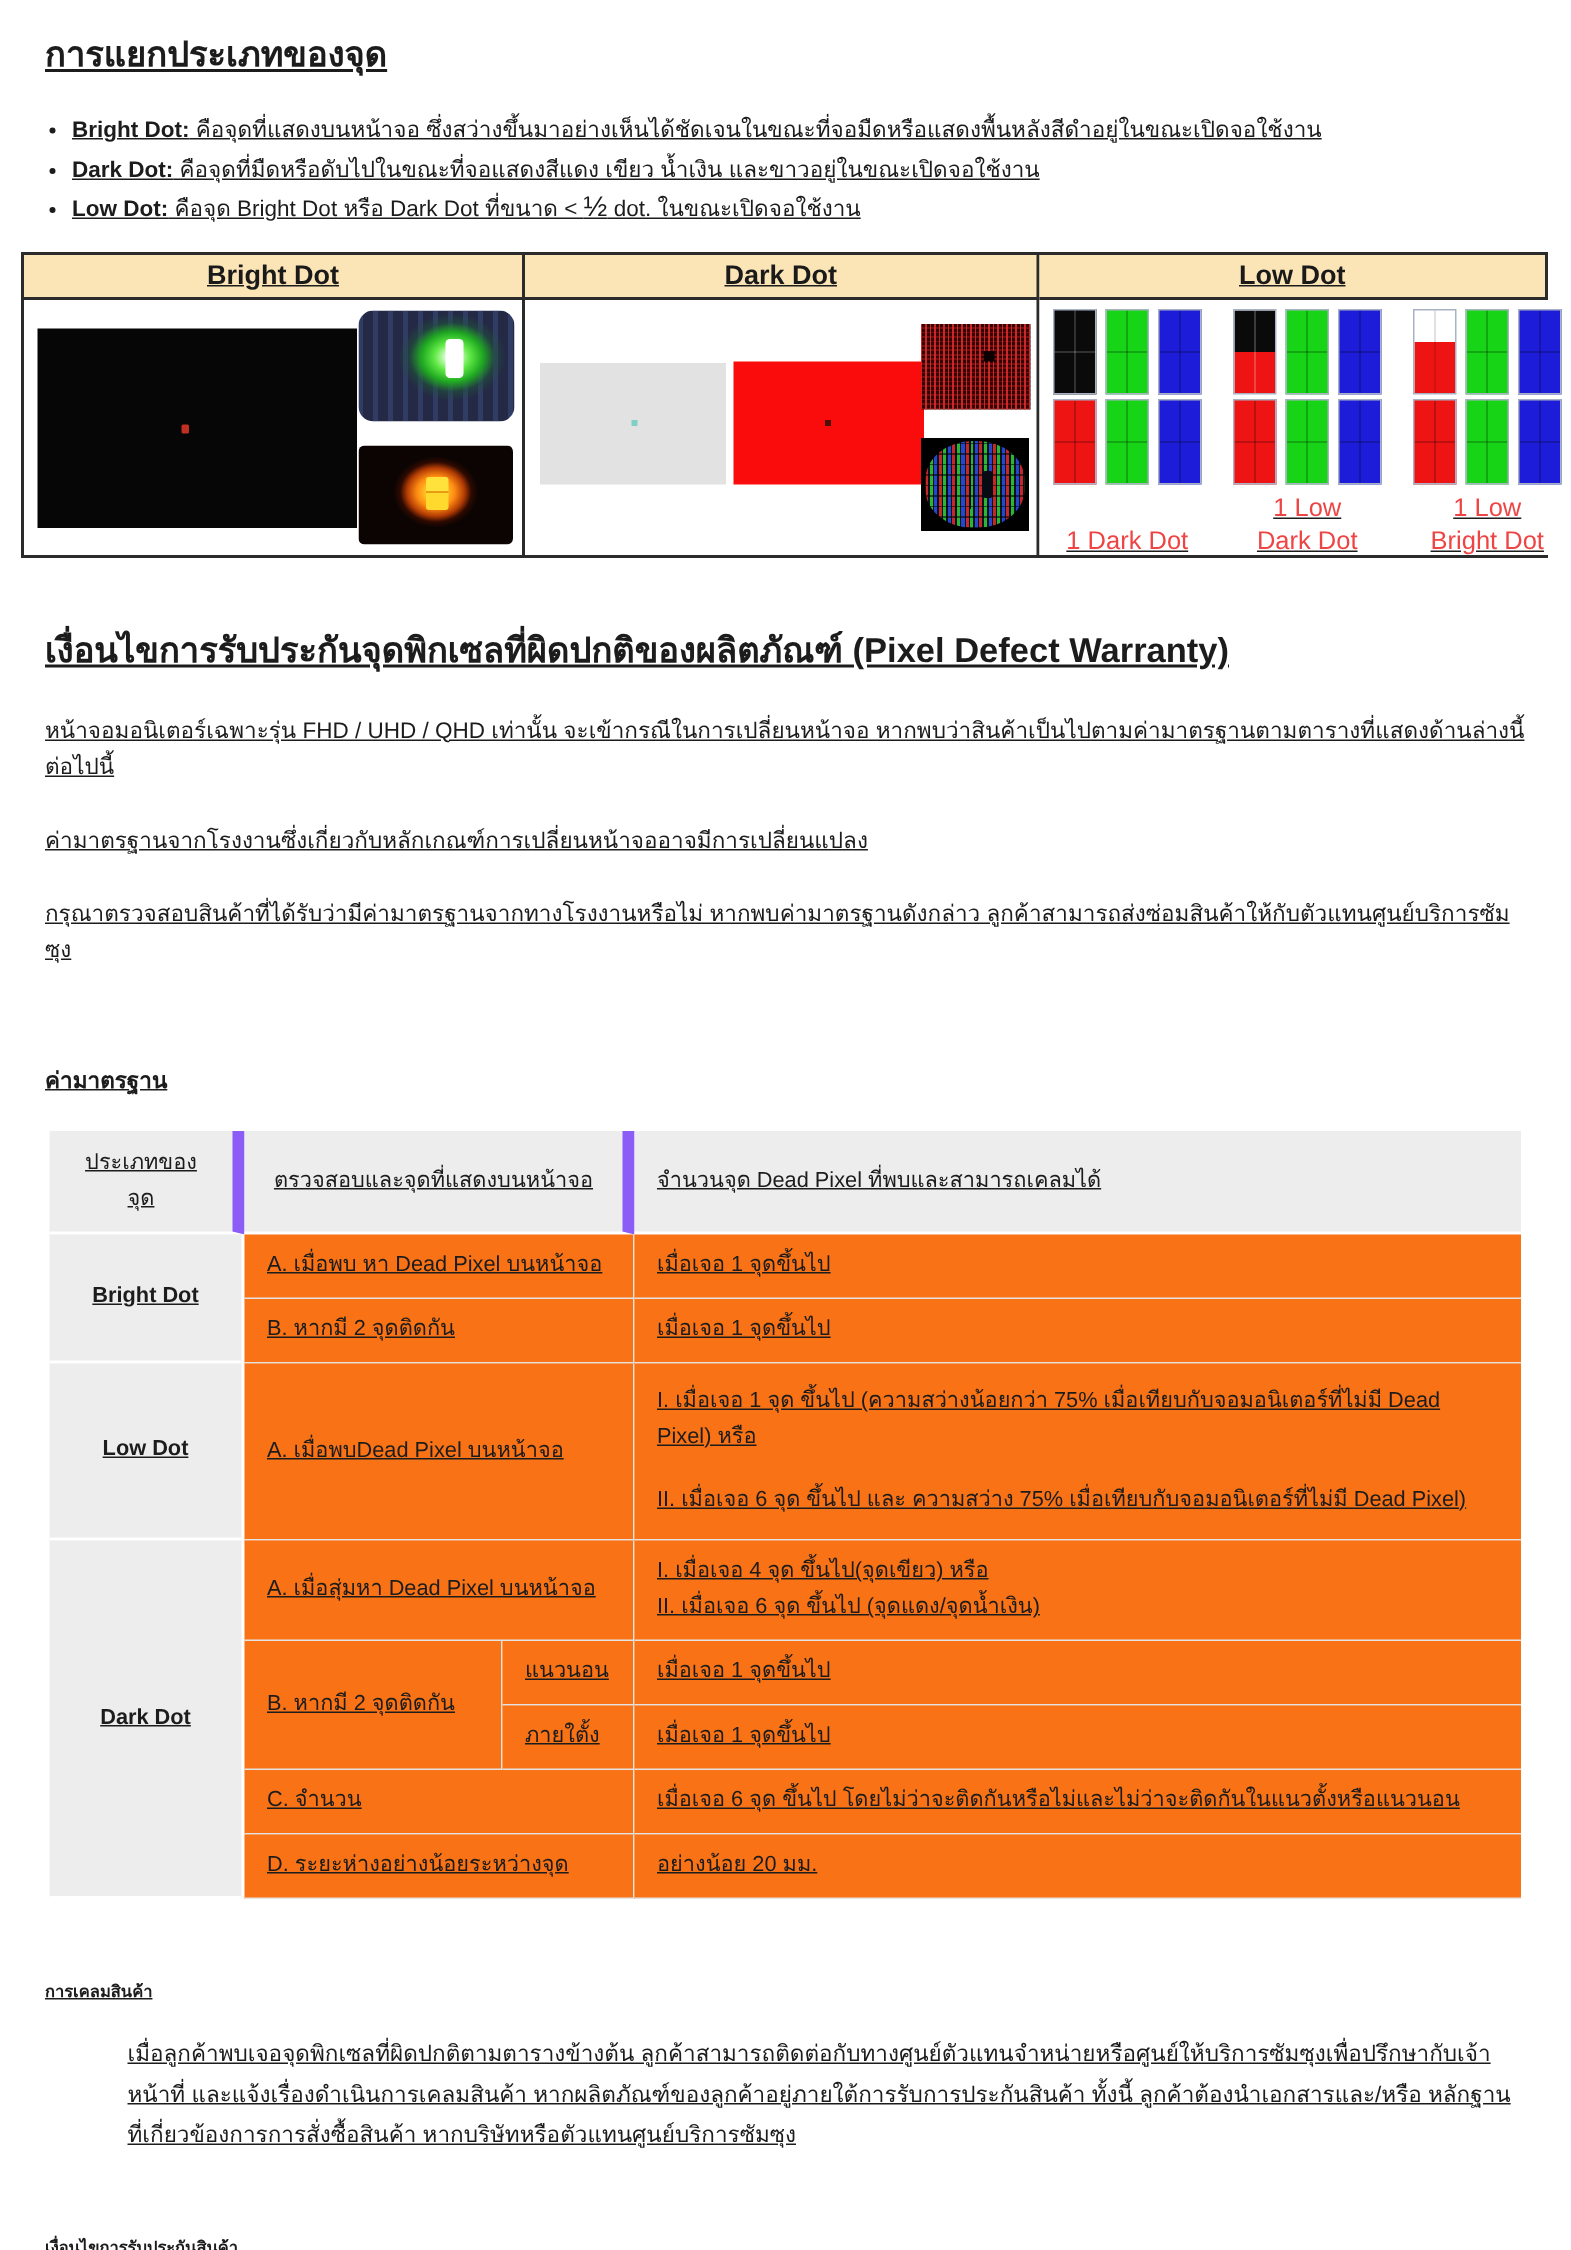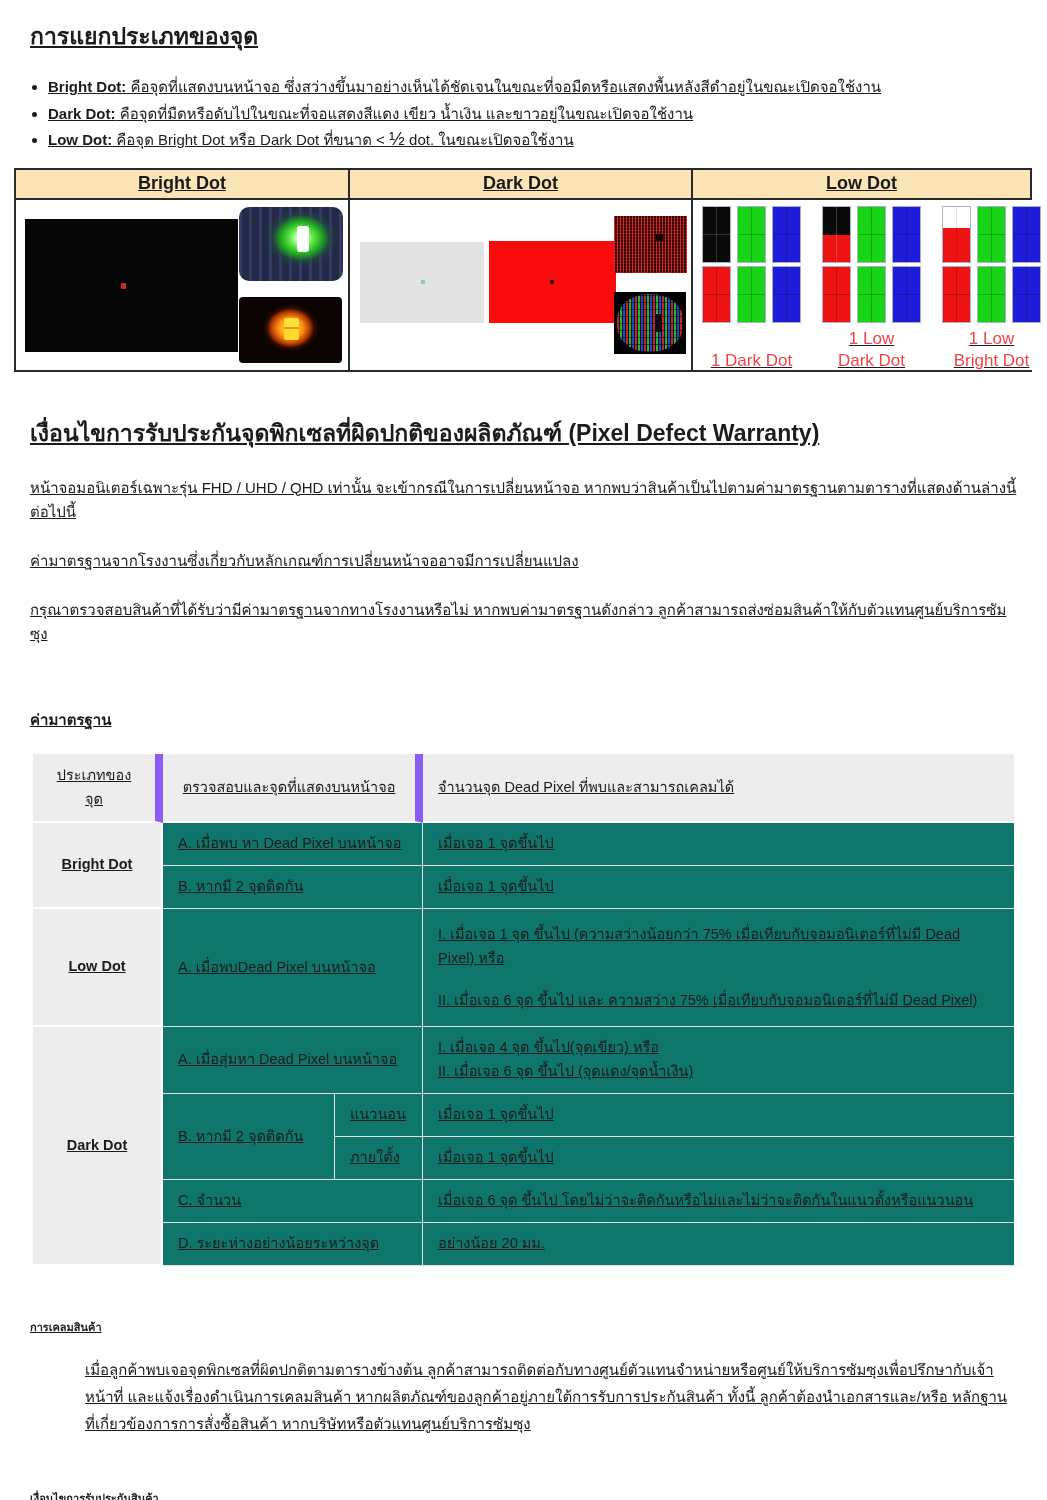--- a/index.html
+++ b/index.html
@@ -114,21 +114,21 @@
   
   .h2{font-size:23px;font-weight:bold;margin:44px 0 0 0;line-height:1.5;}
   .para{font-size:15px;line-height:1.6;margin:25px 0 0 0;}
 
   
   .std-label{font-size:15px;font-weight:bold;margin:62px 0 0 0;}
   table.std{border-collapse:separate;border-spacing:0;width:981px;margin:22px 0 0 3px;font-size:14.5px;}
   table.std th, table.std td{
     padding:9px 15px;vertical-align:middle;text-align:left;line-height:1.65;
     border-right:1px solid var(--line-gray);border-bottom:1px solid var(--line-gray);
-    background:#0f766e;
+    background:#f97316;
   }
   table.std th{background:var(--table-gray);font-weight:normal;border-right:8px solid #8b5cf6;border-bottom:2px solid #fff;line-height:1.7;}
   table.std th.c, table.std td.c{text-align:center;}
   table.std td.typecell{background:var(--table-gray);font-weight:bold;text-align:center;border-right:2px solid #fff;border-bottom:2px solid #fff;}
   table.std td:last-child, table.std th:last-child{border-right:none;}
   table.std .sp{display:block;margin-top:18px;}
   table.std td.tall{padding-top:14px;padding-bottom:14px;}
 
   
   .h3{font-size:11px;font-weight:bold;margin:52px 0 0 0;}

